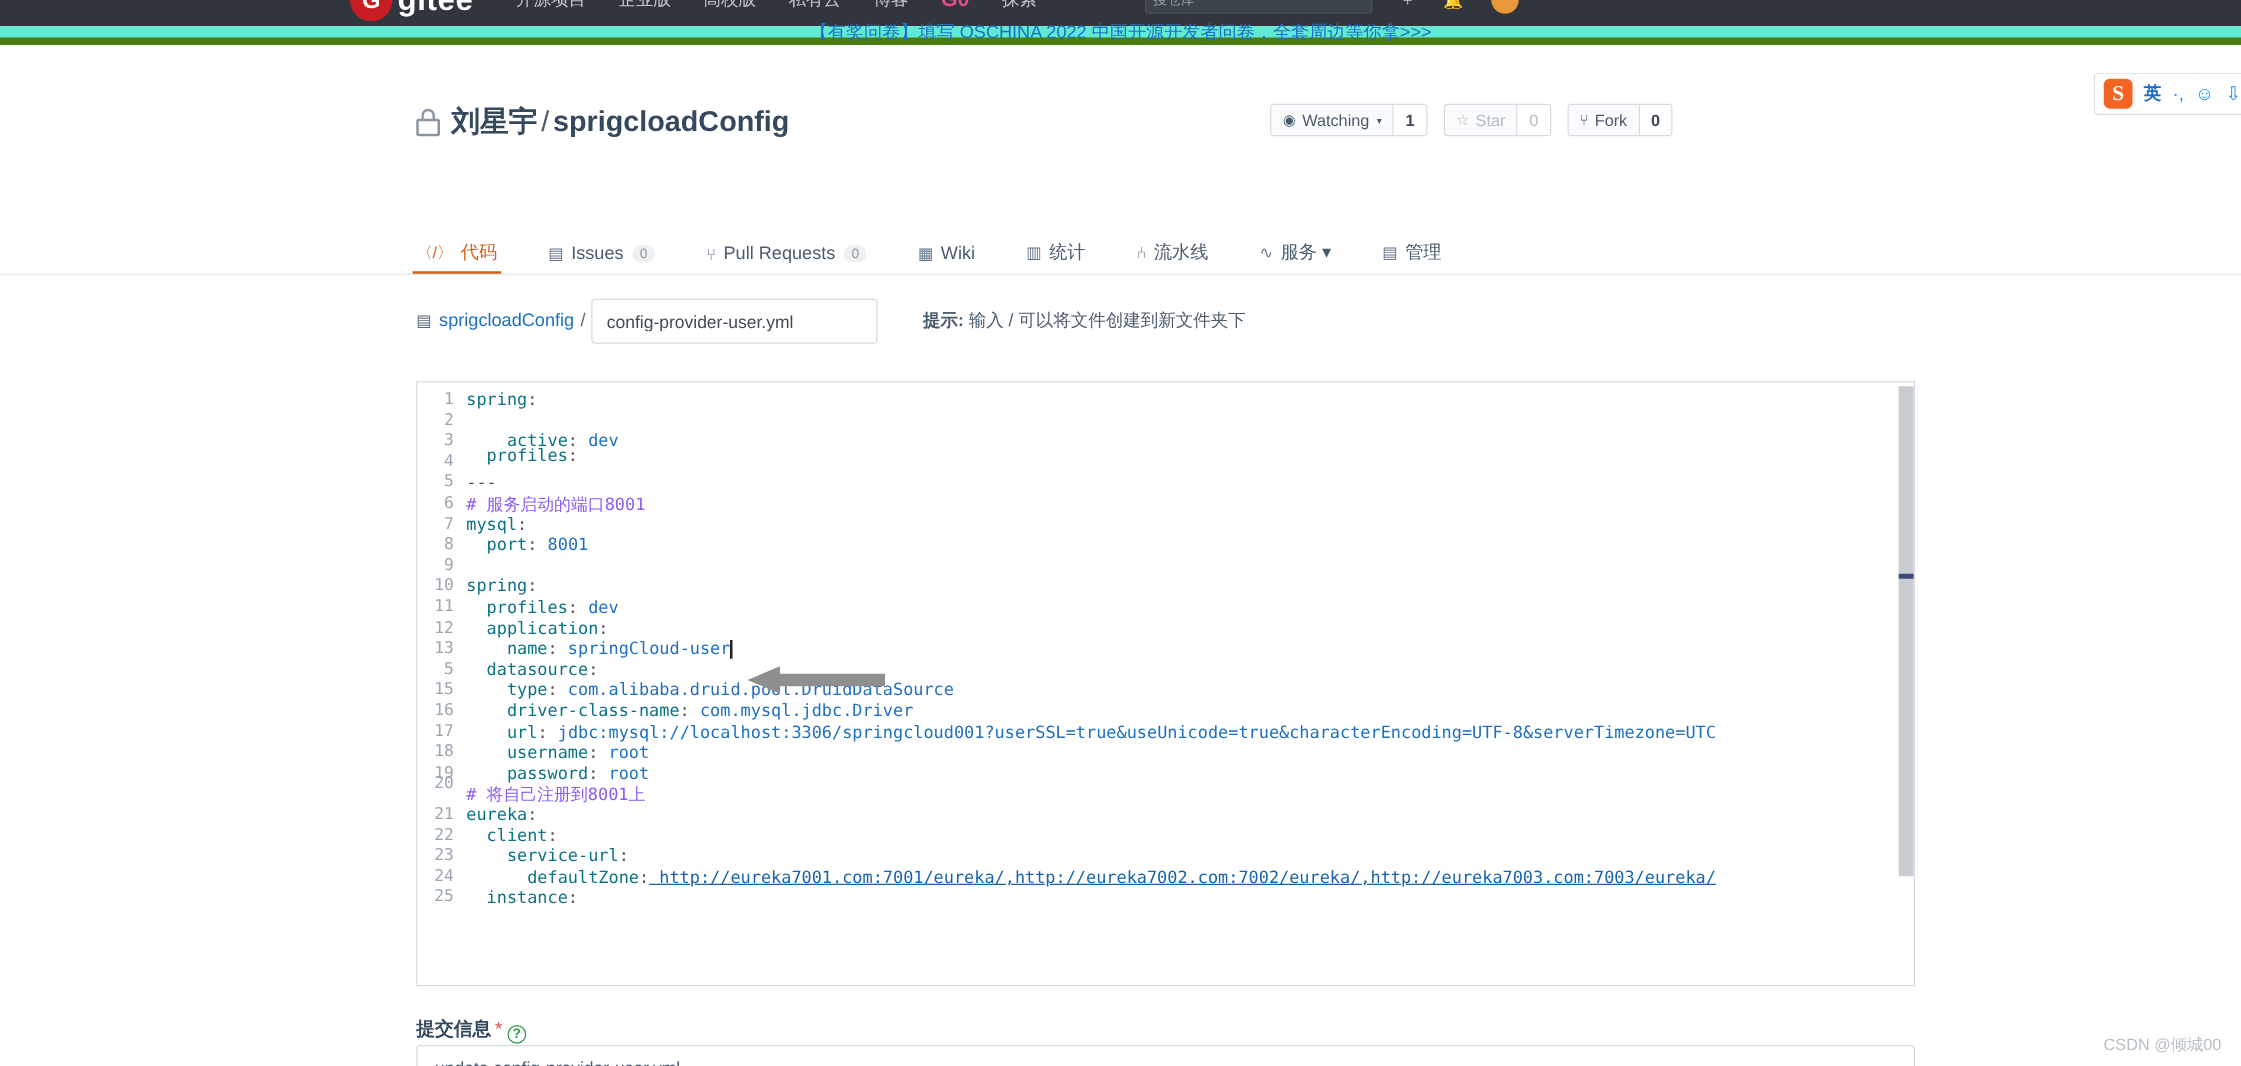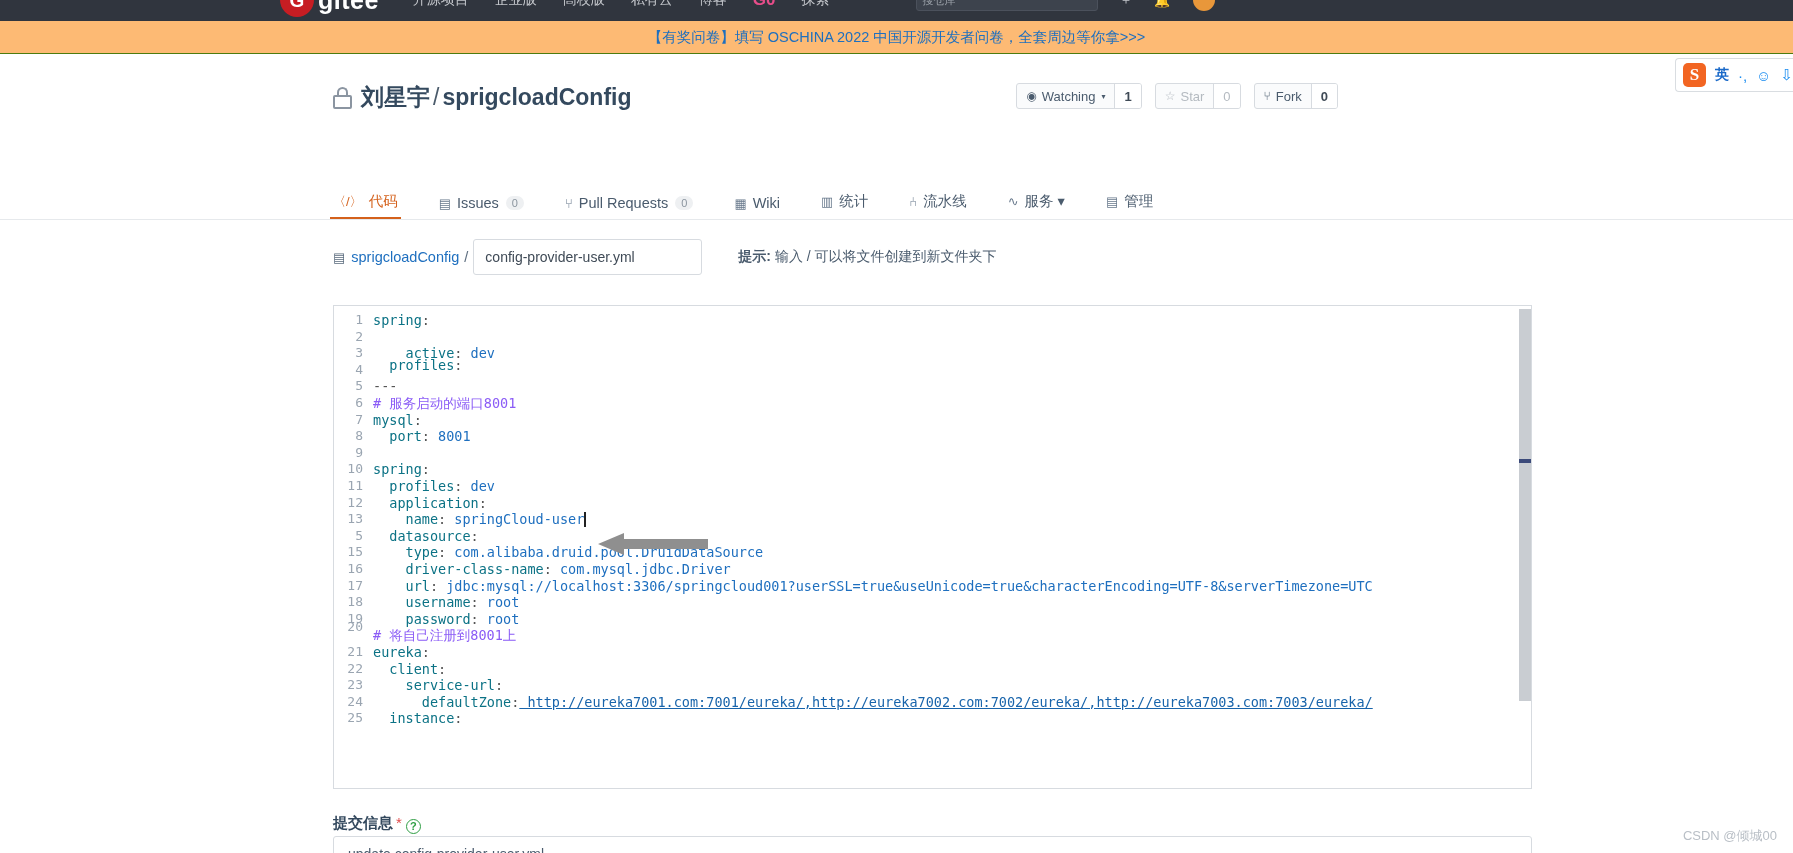--- a/index.html
+++ b/index.html
@@ -26,22 +26,22 @@
   .tnav-item { color:#c3c6cb; font-size:14px; margin-right:26px; white-space:nowrap; }
   .tnav-item.pink { color:#e74d8a; font-weight:bold; font-size:17px; }
   .tnav-search { width:182px; height:22px; background:#3d434d; border:1px solid #4b515c;
     border-radius:3px; color:#9aa0a8; font-size:11px; padding:0 6px; line-height:20px;
     margin-left:60px; }
   .tnav-ico { color:#c3c6cb; margin-left:22px; font-size:13px; }
   .tnav-avatar { width:22px; height:22px; border-radius:50%; background:#e8973a; margin-left:22px; }
 
   
   #banner {
-    position:absolute; left:0; top:21px; width:1793px; height:33px;
-    background:#fdba74; border-bottom:1px solid #4d7c0f;
+    position:absolute; left:0; top:21px; width:1793px; height:15px;
+    background:#5eead4; border-bottom:6px solid #4d7c0f;
     display:flex; align-items:center; justify-content:center;
   }
   #banner a { color:#1e6fbf; font-size:14.5px; text-decoration:none; font-weight:500; }
 
   
   #page { position:absolute; left:0; top:54px; width:1793px; height:799px; background:#fff; }
 
   
   .repo-head { position:absolute; left:333px; top:28px; display:flex; align-items:center; }
   .lock-ico { width:19px; height:23px; position:relative; margin-right:9px; top:1px; }

